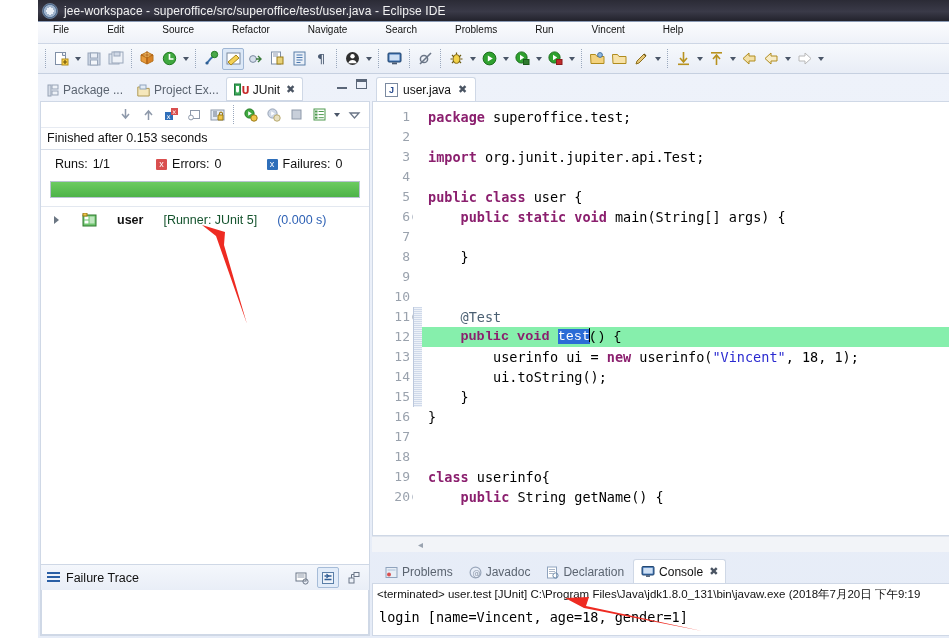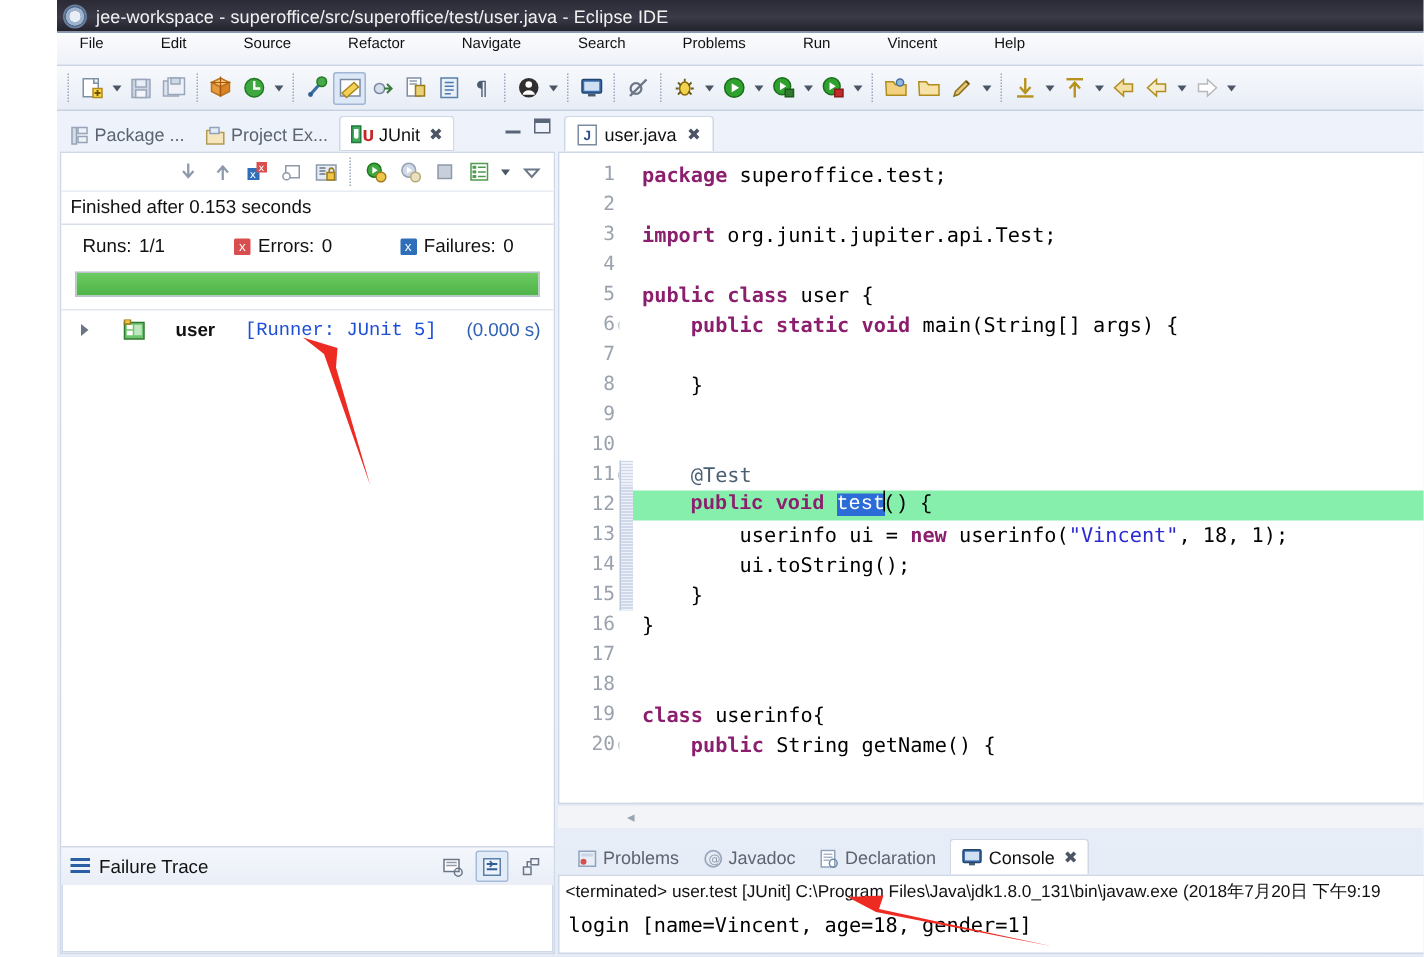--- a/index.html
+++ b/index.html
@@ -206,21 +206,21 @@
     width: 11px; height: 11px; display: flex;
     align-items: center; justify-content: center; flex: 0 0 auto;
   }
   .tw::after {
     content: "";
     border-top: 4px solid transparent;
     border-bottom: 4px solid transparent;
     border-left: 5px solid #6b7683;
   }
   .ti-name { font-weight: bold; color: #111; }
-  .ti-runner { color: #1d4ed8; font-family: Liberation Mono, monospace; }
+  .ti-runner { color: #14532d; }
   .ti-time { color: #2f62b5; }
 
   .failtrace-hdr {
     height: 26px; flex: 0 0 auto;
     display: flex; align-items: center;
     background: linear-gradient(#f4f7fc, #e9eef7);
     border-top: 1px solid #cfd8e6;
     padding-left: 6px;
     font-size: 12.5px; color: #111;
     gap: 6px;

